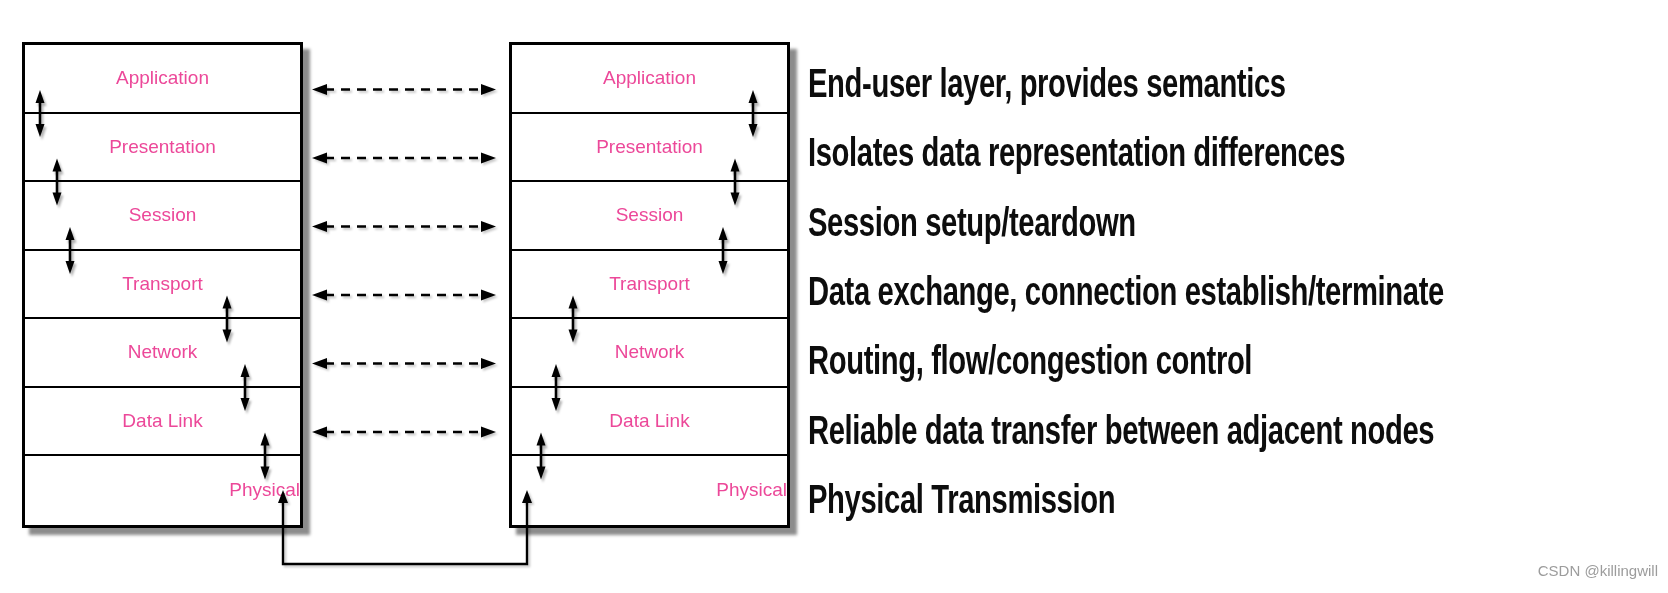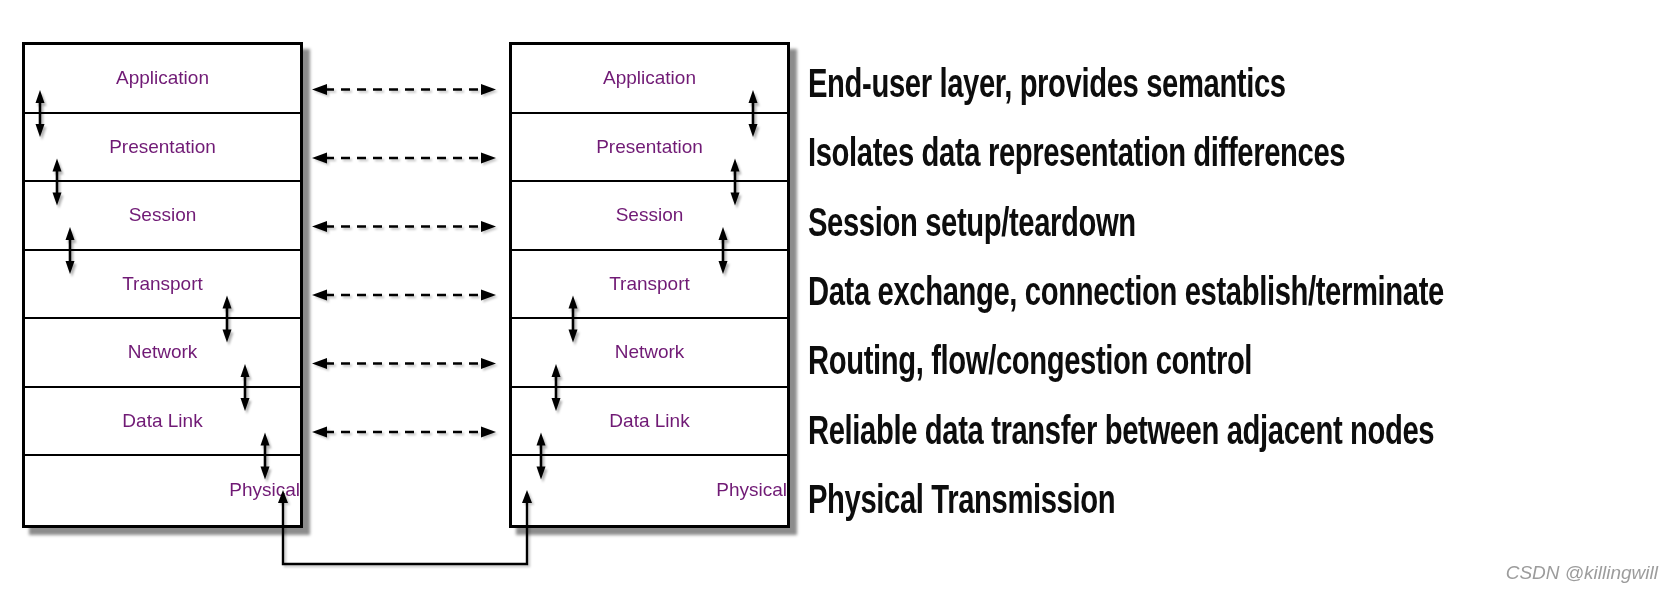--- a/index.html
+++ b/index.html
@@ -24,21 +24,21 @@
     height: 68.5px;
     box-sizing: border-box;
     border-bottom: 2px solid #000000;
     display: flex;
     align-items: center;
     justify-content: center;
   }
   .layer-row:last-child { border-bottom: none; justify-content: flex-end; }
   .layer-label {
     font-size: 19px;
-    color: #701a75;
+    color: #ec4899;
     white-space: nowrap;
   }
   #overlay {
     position: absolute;
     left: 0; top: 0;
     width: 1668px;
     height: 593px;
     pointer-events: none;
   }
   .desc {
@@ -50,24 +50,23 @@
     color: #0d0d0d;
     white-space: nowrap;
     transform: scaleX(0.73);
     transform-origin: left center;
     letter-spacing: -0.5px;
   }
   #watermark {
     position: absolute;
     right: 10px;
     top: 562px;
-    font-size: 19px;
+    font-size: 15px;
     color: #9c9c9c;
     white-space: nowrap;
-    font-style: italic;
   }
 </style>
 </head>
 <body>
 
 <div id="canvas">
   <div id="stack-left" class="stack" style="left:22px">
       <div class="layer-row">
         <span class="layer-label">Application</span>
       </div>

